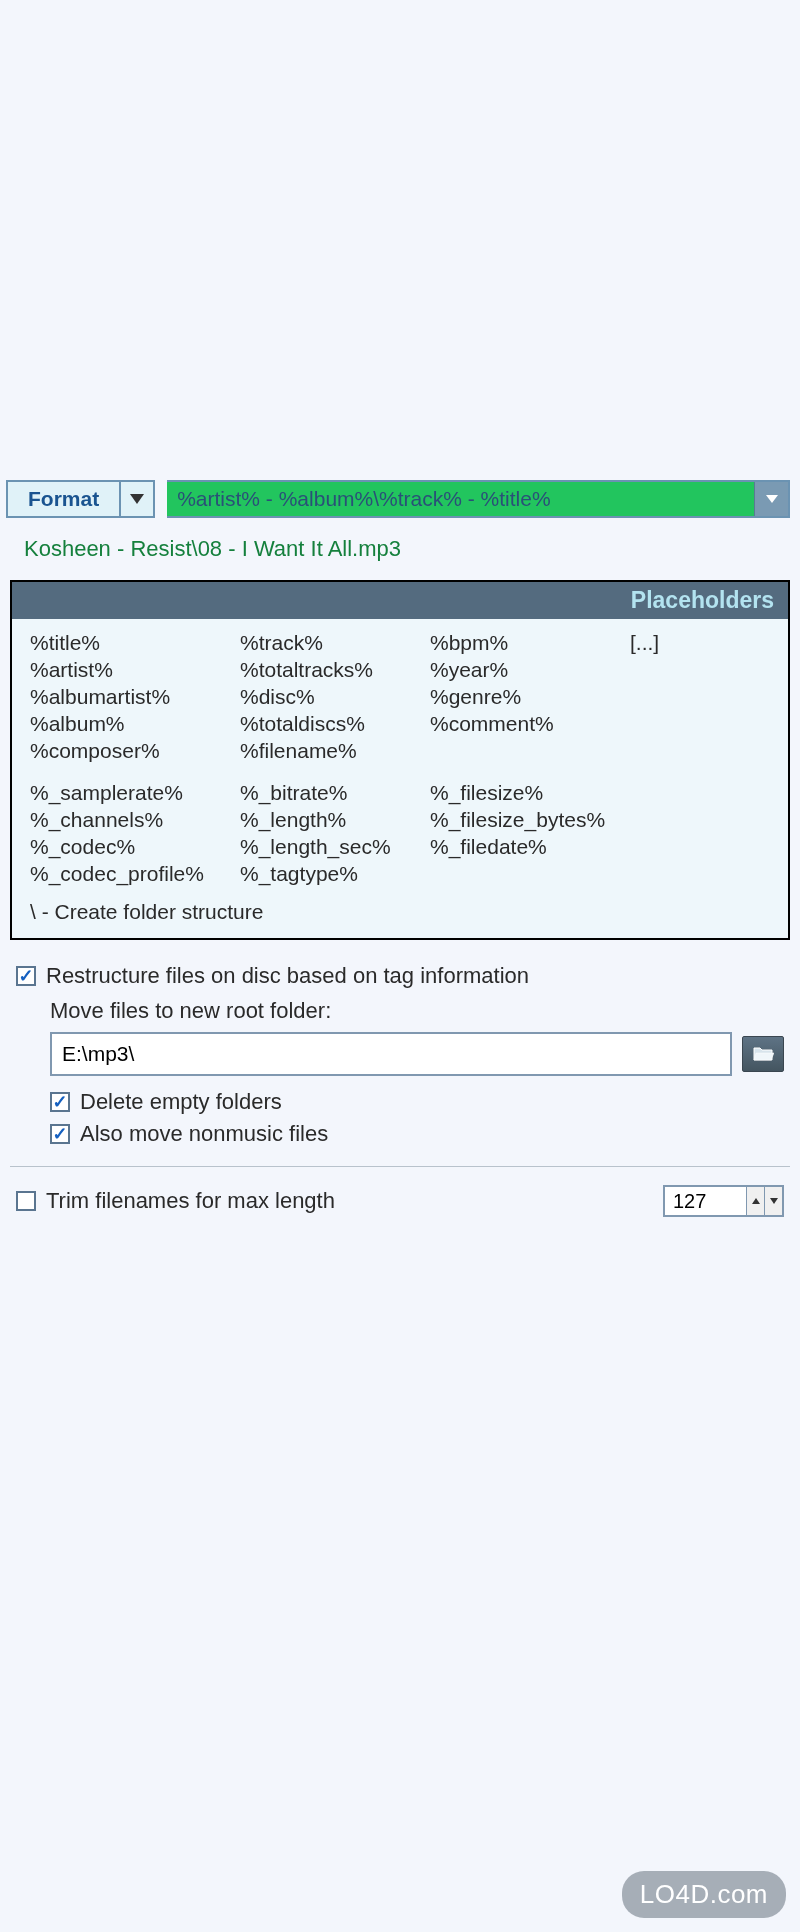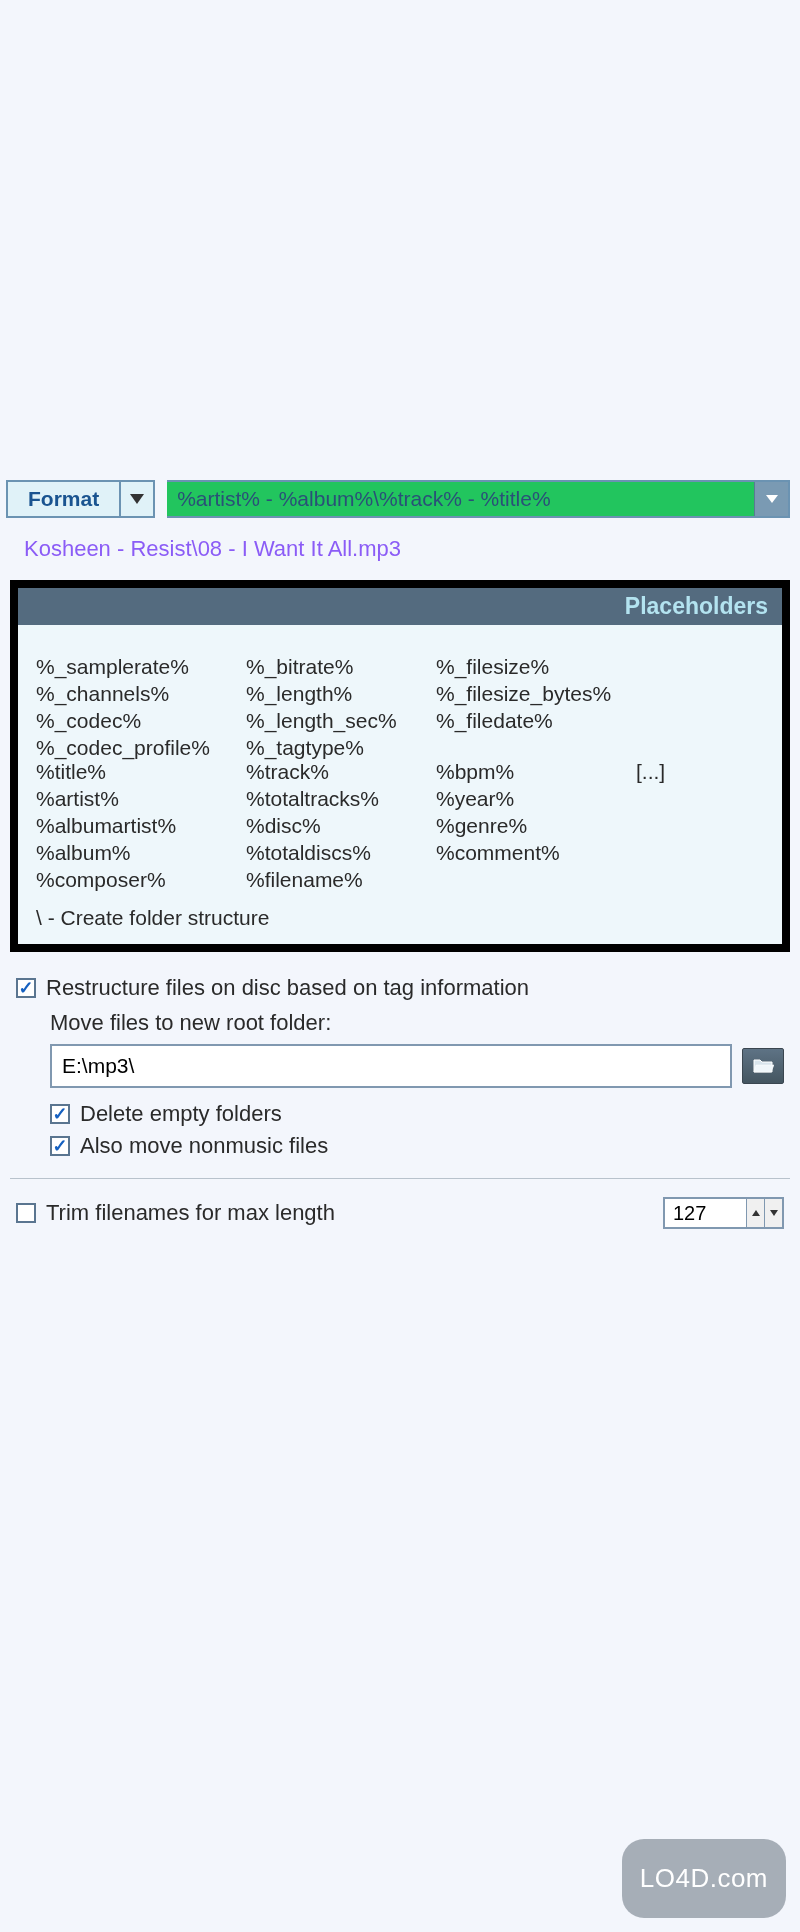--- a/index.html
+++ b/index.html
@@ -66,24 +66,24 @@
       background: #7a9ab3;
       display: flex;
       align-items: center;
       justify-content: center;
       border-left: 1px solid #5a7a93;
     }
     .format-dropdown-btn svg { width: 12px; height: 8px; fill: #fff; }
     .preview-text {
       padding: 6px 14px 18px 14px;
       font-size: 22px;
-      color: #8b5cf6;
+      color: #15803d;
     }
     .placeholder-panel {
-      border: 8px solid #000000;
+      border: 2px solid #000000;
       margin-bottom: 18px;
     }
     .placeholder-header {
       background: #546b7f;
       color: #b3e3f0;
       font-weight: bold;
       font-size: 23px;
       text-align: right;
       padding: 5px 14px;
     }
@@ -226,21 +226,21 @@
       background: #f0f0f0;
     }
     .spinner-btn svg { width: 8px; height: 6px; }
     .watermark {
       position: absolute;
       bottom: 14px;
       right: 14px;
       background: rgba(140, 150, 160, 0.75);
       color: #fff;
       font-size: 26px;
-      padding: 24px 18px;
+      padding: 8px 18px;
       border-radius: 22px;
       font-weight: 500;
       letter-spacing: 0.5px;
     }
   </style>
 </head>
 <body>
 
 <div class="content-area">
 
@@ -261,42 +261,20 @@
           </svg>
       </div>
     </div>
   </div>
 
   <div class="preview-text">Kosheen - Resist\08 - I Want It All.mp3</div>
 
   <div class="placeholder-panel">
     <div class="placeholder-header">Placeholders</div>
     <div class="placeholder-body">
-      <div class="placeholder-grid second">
-        <div class="ph-item">%_samplerate%</div>
-        <div class="ph-item">%_bitrate%</div>
-        <div class="ph-item">%_filesize%</div>
-        <div></div>
-
-        <div class="ph-item">%_channels%</div>
-        <div class="ph-item">%_length%</div>
-        <div class="ph-item">%_filesize_bytes%</div>
-        <div></div>
-
-        <div class="ph-item">%_codec%</div>
-        <div class="ph-item">%_length_sec%</div>
-        <div class="ph-item">%_filedate%</div>
-        <div></div>
-
-        <div class="ph-item">%_codec_profile%</div>
-        <div class="ph-item">%_tagtype%</div>
-        <div></div>
-        <div></div>
-      </div>
-
       <div class="placeholder-grid">
         <div class="ph-item">%title%</div>
         <div class="ph-item">%track%</div>
         <div class="ph-item">%bpm%</div>
         <div class="ph-more">[...]</div>
 
         <div class="ph-item">%artist%</div>
         <div class="ph-item">%totaltracks%</div>
         <div class="ph-item">%year%</div>
         <div></div>
@@ -306,20 +284,42 @@
         <div class="ph-item">%genre%</div>
         <div></div>
 
         <div class="ph-item">%album%</div>
         <div class="ph-item">%totaldiscs%</div>
         <div class="ph-item">%comment%</div>
         <div></div>
 
         <div class="ph-item">%composer%</div>
         <div class="ph-item">%filename%</div>
+        <div></div>
+        <div></div>
+      </div>
+
+      <div class="placeholder-grid second">
+        <div class="ph-item">%_samplerate%</div>
+        <div class="ph-item">%_bitrate%</div>
+        <div class="ph-item">%_filesize%</div>
+        <div></div>
+
+        <div class="ph-item">%_channels%</div>
+        <div class="ph-item">%_length%</div>
+        <div class="ph-item">%_filesize_bytes%</div>
+        <div></div>
+
+        <div class="ph-item">%_codec%</div>
+        <div class="ph-item">%_length_sec%</div>
+        <div class="ph-item">%_filedate%</div>
+        <div></div>
+
+        <div class="ph-item">%_codec_profile%</div>
+        <div class="ph-item">%_tagtype%</div>
         <div></div>
         <div></div>
       </div>
 
       <div class="folder-note">\ - Create folder structure</div>
     </div>
   </div>
 
   <div class="checkbox-row">
     <div class="checkbox checked"></div>

